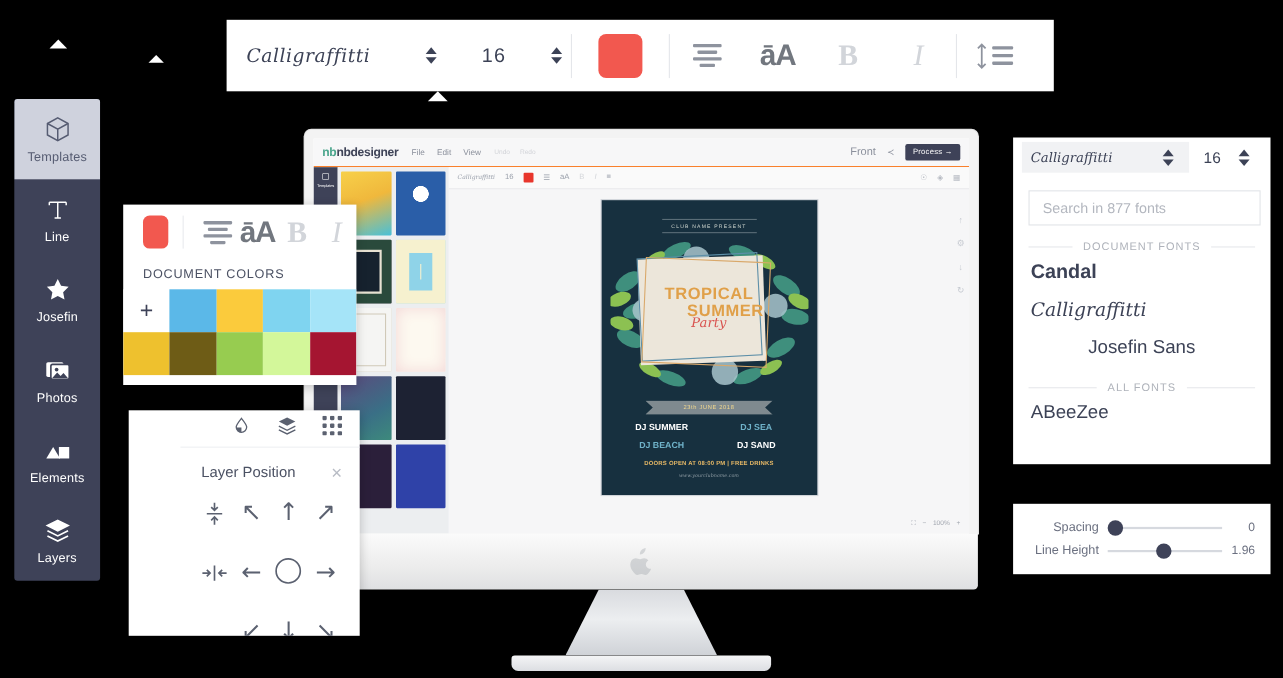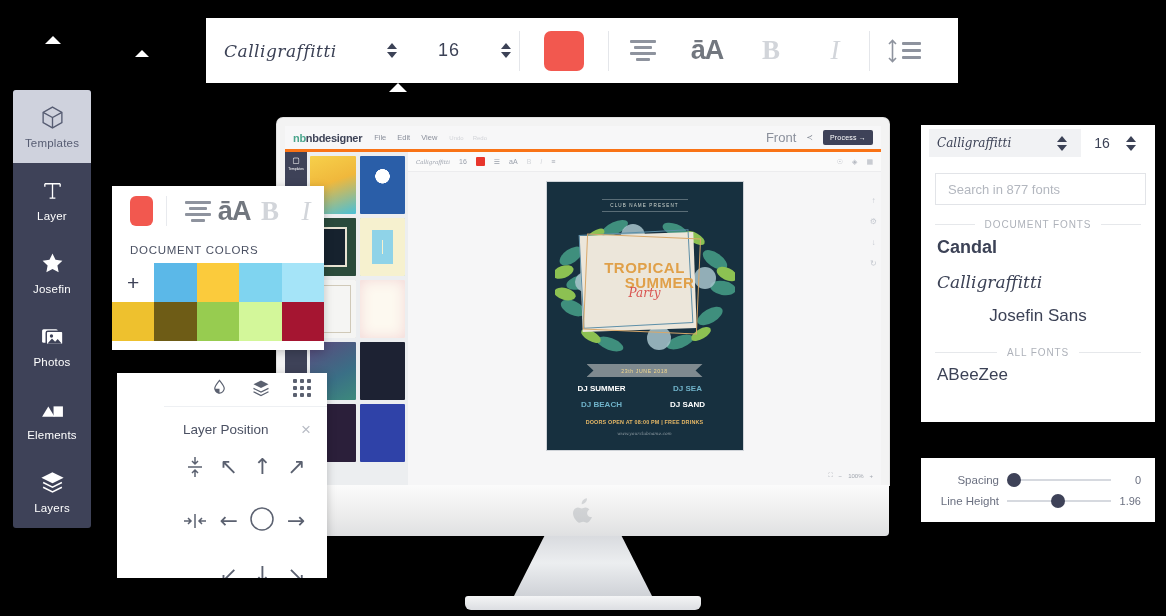--- a/index.html
+++ b/index.html
@@ -113,29 +113,29 @@
     clip-path: polygon(22% 0, 78% 0, 100% 100%, 0 100%);
   }
   .imac-foot {
     margin: 0 auto; width: 236px; height: 14px;
     background: linear-gradient(180deg,#f4f5f6,#dcdee2);
     border-radius: 3px 3px 6px 6px;
   }
 
   
   .app-header {
-    height: 26px; background: #f7f7f8; border-bottom: 3px solid #f97316;
+    height: 26px; background: #f7f7f8; border-bottom: 1px solid #f97316;
     display: flex; align-items: center; padding: 0 8px; gap: 12px;
   }
   .app-logo { font-size: 11px; font-weight: 700; color: #3f4458; letter-spacing: -.3px;}
   .app-logo b { color: #4aa58c; }
   .app-menu { display: flex; gap: 11px; font-size: 7.5px; color: #8b909c; }
   .app-header-right { margin-left: auto; display: flex; align-items: center; gap: 10px; }
   .app-undo { display:flex; gap:9px; opacity:.35; font-size:6px; color:#8b909c; text-align:center;}
-  .side-label { font-size: 13px; color: #8b909c; }
+  .side-label { font-size: 10px; color: #8b909c; }
   .process-btn {
     background: #3e4258; color: #fff; font-size: 7px; padding: 4px 7px;
     border-radius: 2px; letter-spacing: .2px;
   }
   .app-body { display: flex; height: 333px; }
   .app-rail {
     width: 22px; background: #3e4258; color:#fff;
     display:flex; flex-direction:column; align-items:center; padding-top:4px; gap:2px;
   }
   .app-rail .lbl { font-size: 3.6px; letter-spacing:-.1px;}
@@ -507,21 +507,21 @@
         </svg>
       </span>
       <span>Templates</span>
     </div>
     <div class="rail-item">
       <span class="rail-ic">
         <svg width="23" height="23" viewBox="0 0 24 24" fill="none" stroke="#fff" stroke-width="1.4">
           <path d="M4 5h16M12 5v15M4 5v3M20 5v3M9 20h6"></path>
         </svg>
       </span>
-      <span>Layer</span>
+      <span>Line</span>
     </div>
     <div class="rail-item">
       <span class="rail-ic">
         <svg width="25" height="25" viewBox="0 0 24 24" fill="#fff">
           <path d="M12 2.5l2.9 6 6.6.9-4.8 4.6 1.2 6.5L12 17.4 6.1 20.5l1.2-6.5L2.5 9.4l6.6-.9z"></path>
         </svg>
       </span>
       <span>Josefin</span>
     </div>
     <div class="rail-item">

